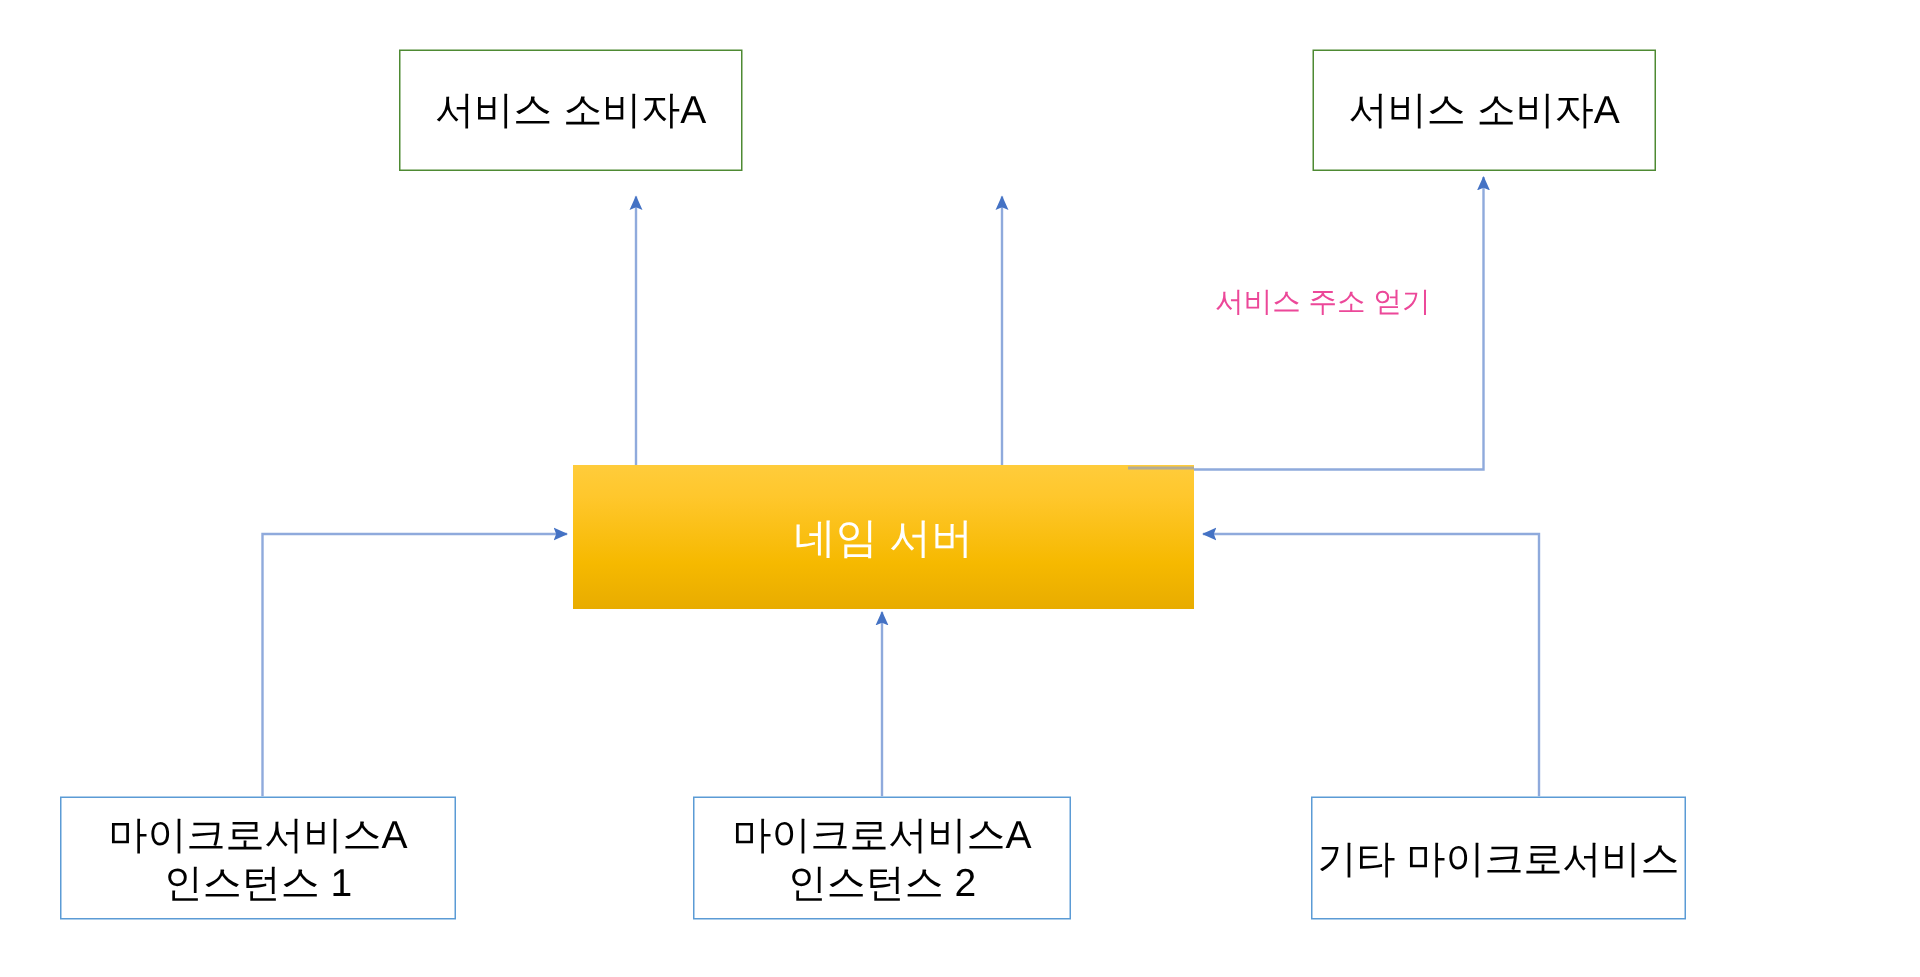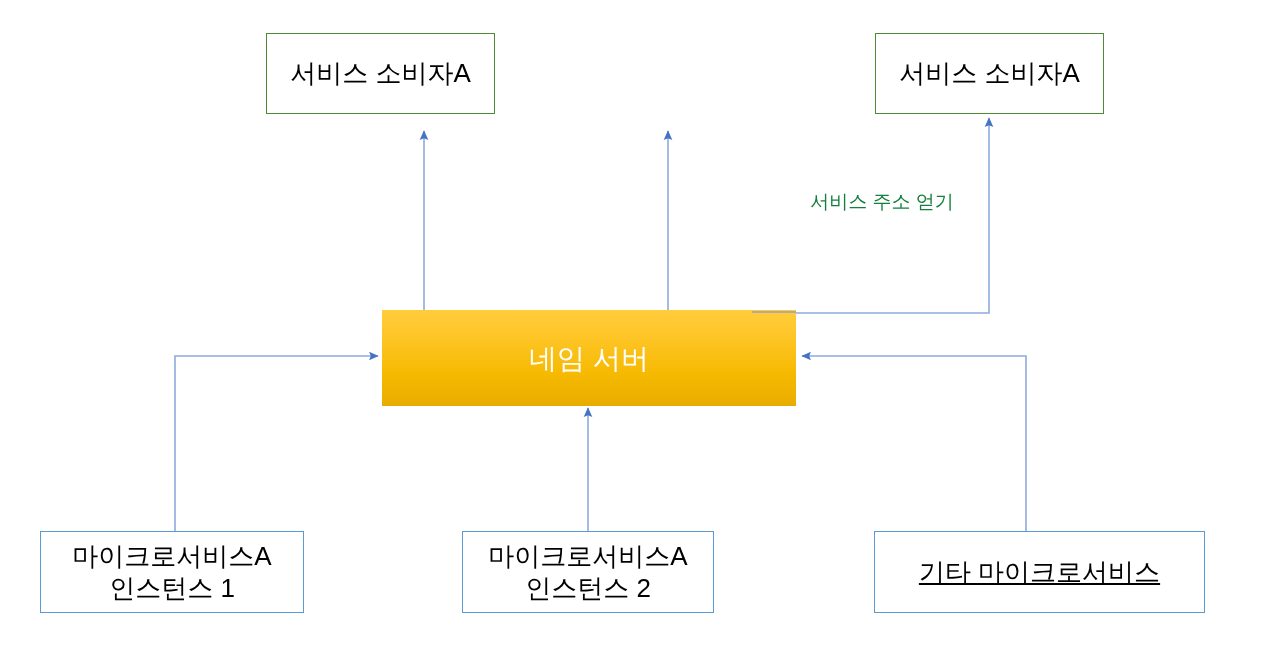--- a/index.html
+++ b/index.html
@@ -55,21 +55,21 @@
   }
   .nameserver-topline {
     position: absolute;
     background: #A6A6A6;
     opacity: 0.85;
     height: 2px;
   }
   
   .edge-label {
     position: absolute;
-    color: #15803d;
+    color: #ec4899;
     font-size: 19px;
     white-space: pre;
     line-height: 1;
     text-align: center;
   }
   
   #connectors {
     position: absolute;
     left: 0;
     top: 0;
@@ -130,17 +130,17 @@
   <div class="node node-service" style="left:40px; top:531px; width:264px; height:82px;">
     <span class="node-label">마이크로서비스A
 인스턴스 1</span>
   </div>
 
   <div class="node node-service" style="left:462px; top:531px; width:252px; height:82px;">
     <span class="node-label">마이크로서비스A
 인스턴스 2</span>
   </div>
 
-  <div class="node node-service" style="left:874px; top:531px; width:331px; height:82px;text-decoration:underline;">
+  <div class="node node-service" style="left:874px; top:531px; width:250px; height:82px;">
     <span class="node-label">기타 마이크로서비스</span>
   </div>
 
 </div>
 
 </body></html>

